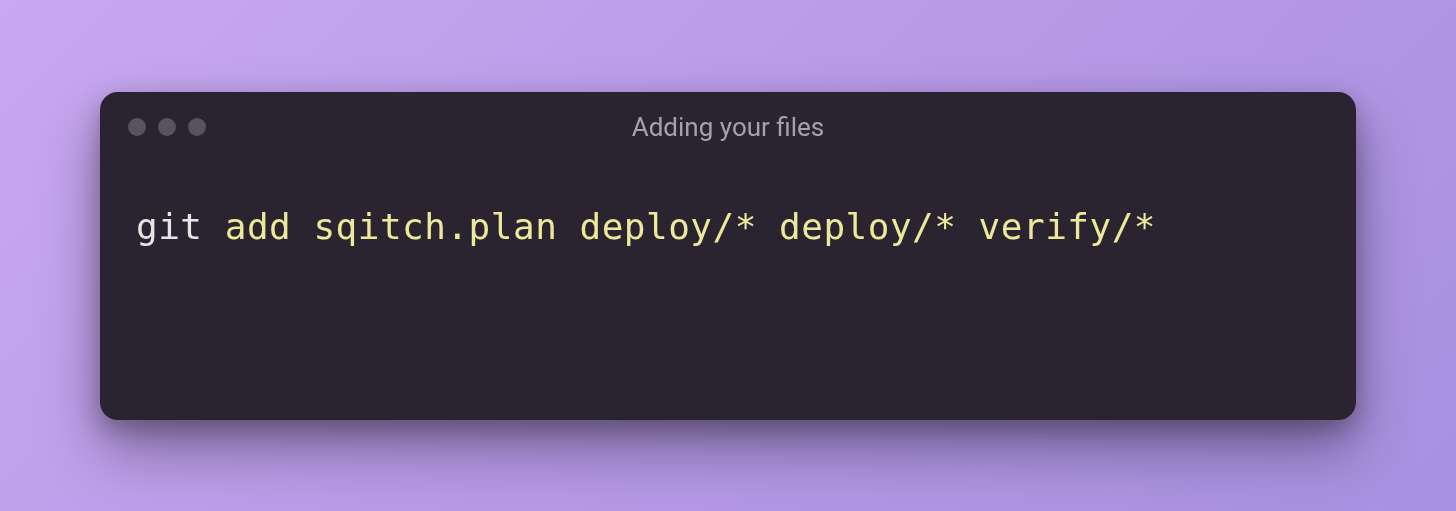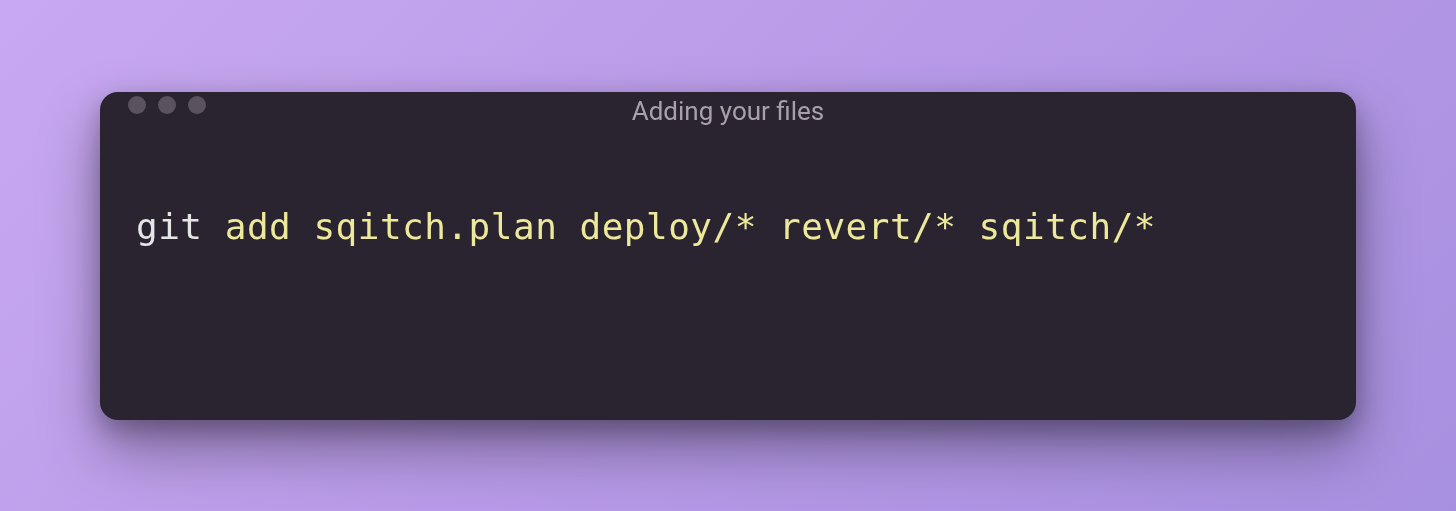--- a/index.html
+++ b/index.html
@@ -22,21 +22,21 @@
       background: #2a2430;
       border-radius: 18px;
       box-shadow: 0 30px 60px rgba(0,0,0,0.35), 0 10px 25px rgba(0,0,0,0.25);
       overflow: hidden;
       display: flex;
       flex-direction: column;
     }
     .titlebar {
       height: 70px;
       display: flex;
-      align-items: flex-start;
+      align-items: center;
       padding: 4px 28px;
       position: relative;
     }
     .traffic-lights {
       display: flex;
       gap: 12px;
       align-items: center;
     }
     .traffic-light {
       width: 18px;
@@ -73,15 +73,15 @@
 <div class="terminal-window">
   <div class="titlebar">
     <div class="traffic-lights">
       <div class="traffic-light"></div>
       <div class="traffic-light"></div>
       <div class="traffic-light"></div>
     </div>
     <div class="window-title">Adding your files</div>
   </div>
   <div class="terminal-body">
-    <span class="cmd-git">git</span><span class="cmd-args"> add sqitch.plan deploy/* revert/* sqitch/*</span>
+    <span class="cmd-git">git</span><span class="cmd-args"> add sqitch.plan deploy/* deploy/* verify/*</span>
   </div>
 </div>
 
 </body></html>

